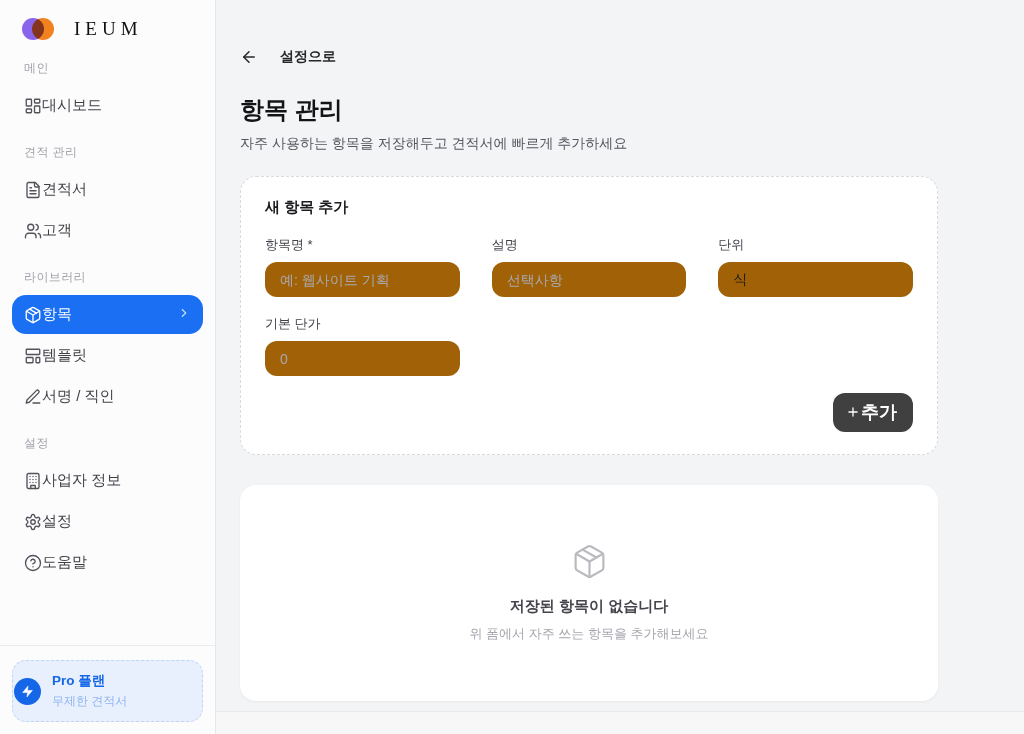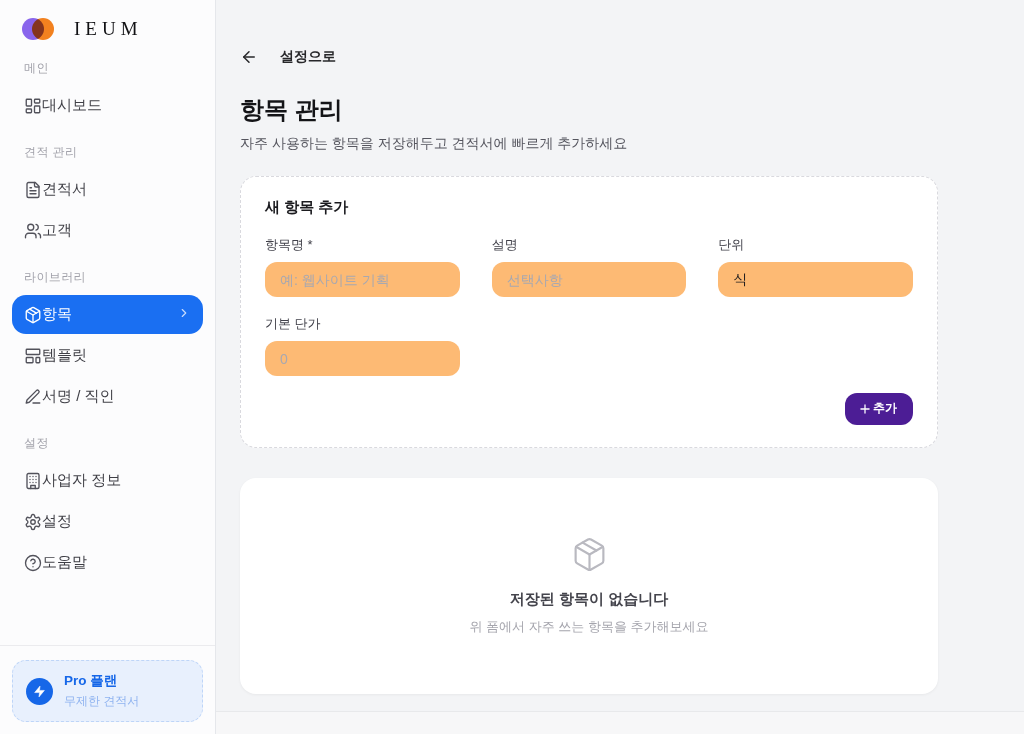--- a/index.html
+++ b/index.html
@@ -43,21 +43,21 @@
   .nav-item svg { width: 18px; height: 18px; flex: 0 0 auto; color: #52525b; }
   .nav-item.active { background: #1a6ff2; color: #ffffff; }
   .nav-item.active svg { color: #ffffff; }
   .nav-item .chev { margin-left: auto; opacity: .75; }
   .nav-item .chev svg { width: 14px; height: 14px; }
 
   .sidebar-footer { margin-top: auto; border-top: 1px solid #ebebee; padding-top: 14px; margin-left: -12px; margin-right: -12px; padding-left: 12px; padding-right: 12px; }
   .plan-card {
     display: flex; align-items: center; gap: 11px;
     background: #e8f0fd; border: 1px dashed #bed5f8;
-    border-radius: 14px; padding: 11px 13px; cursor: pointer;
+    border-radius: 14px; padding: 11px 1px; cursor: pointer;
   }
   .plan-icon {
     width: 27px; height: 27px; border-radius: 50%;
     background: #1667e8; color: #ffffff;
     display: flex; align-items: center; justify-content: center; flex: 0 0 auto;
   }
   .plan-icon svg { width: 13px; height: 13px; }
   .plan-title { font-size: 13.5px; font-weight: 700; color: #1667e8; }
   .plan-sub { font-size: 12px; color: #8fb3f0; margin-top: 3px; }
 
@@ -77,31 +77,31 @@
   .form-card {
     margin-top: 23px; background: #ffffff;
     border: 1.5px dashed #d9d9de; border-radius: 16px;
     padding: 21px 24px 22px;
   }
   .form-title { font-size: 15px; font-weight: 700; color: #1b1b1f; }
   .form-grid { display: grid; grid-template-columns: 1fr 1fr 1fr; column-gap: 32px; row-gap: 18px; margin-top: 19px; }
   .field-label { display: block; font-size: 13px; color: #41414a; margin-bottom: 8px; font-weight: 500; }
   .field-input {
     width: 100%; height: 35px; border: none; outline: none;
-    background: #fdba74; border-radius: 12px;
+    background: #a16207; border-radius: 12px;
     padding: 0 15px; font-size: 14px; color: #18181b;
     font-family: inherit;
   }
   .field-input::placeholder { color: #a8a8b0; }
   .form-actions { display: flex; justify-content: flex-end; margin-top: 17px; }
   .add-btn {
     display: inline-flex; align-items: center; gap: 1px;
-    background: #4c1d95; color: #ffffff;
+    background: #404040; color: #ffffff;
     border: none; border-radius: 12px;
-    padding: 7px 16px 8px 13px; font-size: 12px; font-weight: 600;
+    padding: 7px 16px 8px 13px; font-size: 18px; font-weight: 600;
     cursor: pointer; font-family: inherit;
   }
   .add-btn svg { width: 14px; height: 14px; }
 
   .empty-card {
     margin-top: 30px; background: #ffffff; border-radius: 16px;
     height: 216px; display: flex; flex-direction: column;
     align-items: center; justify-content: center;
     box-shadow: 0 1px 3px rgba(0,0,0,.05);
   }

